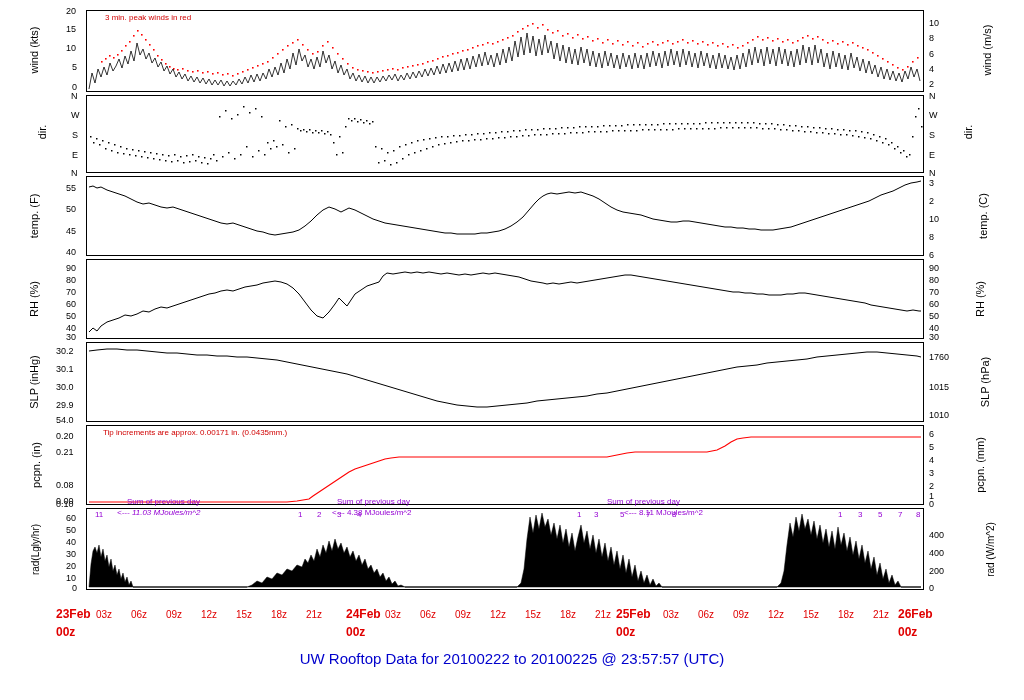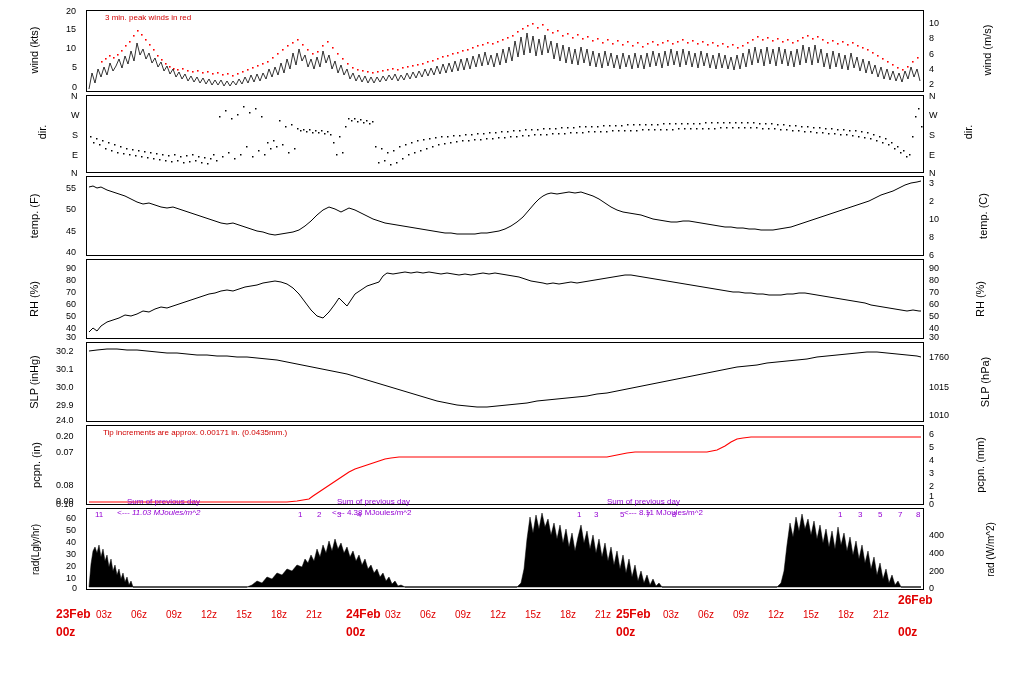--- a/index.html
+++ b/index.html
@@ -552,35 +552,35 @@
     <svg width="836" height="78" viewBox="0 0 836 78" preserveAspectRatio="none">
       <path fill="none" stroke="#000000" stroke-width="1" d="M2,8 L10,7 L20,6 L30,6 L40,7 L50,7 L60,8 L70,9 L80,10 L90,10 L100,11 L110,12 L120,12 L130,13 L140,13 L150,14 L160,14 L170,15 L180,16 L190,17 L200,19 L210,21 L220,23 L230,25 L240,27 L250,29 L260,31 L270,34 L280,37 L290,40 L300,43 L310,46 L320,49 L330,52 L340,55 L350,58 L360,60 L370,62 L380,63 L390,64 L400,64 L410,63 L420,62 L430,61 L440,60 L450,58 L460,57 L470,56 L480,55 L490,54 L500,53 L510,51 L520,50 L530,48 L540,46 L550,44 L560,42 L570,40 L580,38 L590,36 L600,34 L610,32 L620,30 L630,28 L640,26 L650,24 L660,23 L670,22 L680,20 L690,19 L700,18 L710,17 L720,16 L730,14 L740,13 L750,12 L760,11 L770,10 L780,9 L790,9 L800,10 L810,11 L820,12 L830,13 L834,14"></path>
     </svg>
   </div>
   <span class="axis-label rot" style="left:-12px;top:376px;width:92px;text-align:center;">SLP (inHg)</span>
   <span class="axis-label rot" style="left:939px;top:376px;width:92px;text-align:center;">SLP (hPa)</span>
   <span class="tick" style="left:56px;top:346px;">30.2</span>
   <span class="tick" style="left:56px;top:364px;">30.1</span>
   <span class="tick" style="left:56px;top:382px;">30.0</span>
   <span class="tick" style="left:56px;top:400px;">29.9</span>
-  <span class="tick" style="left:56px;top:415px;">24.0</span>
+  <span class="tick" style="left:56px;top:415px;">54.0</span>
   <span class="tick" style="left:929px;top:352px;">1760</span>
   <span class="tick" style="left:929px;top:382px;">1015</span>
   <span class="tick" style="left:929px;top:410px;">1010</span>
 
   <div class="panel" style="left:86px;top:425px;width:838px;height:80px;">
     <svg width="836" height="78" viewBox="0 0 836 78" preserveAspectRatio="none">
       <path fill="none" stroke="#ff0000" stroke-width="1.1" d="M2,76 L200,76 L210,75 L216,74 L222,73 L226,70 L232,66 L238,62 L244,58 L250,54 L256,50 L262,46 L268,43 L274,41 L280,39 L286,37 L292,35 L298,33 L304,32 L312,31 L320,31 L340,31 L380,31 L420,31 L460,31 L500,31 L520,31 L530,29 L540,27 L548,26 L560,26 L600,26 L620,26 L630,24 L638,20 L644,16 L650,13 L656,12 L664,11 L680,11 L700,11 L740,11 L780,11 L820,11 L834,11"></path>
     </svg>
     <span class="note red" style="left:16px;top:2px;">Tip increments are approx. 0.00171 in. (0.0435mm.)</span>
   </div>
   <span class="axis-label rot" style="left:2px;top:459px;width:68px;text-align:center;">pcpn. (in)</span>
   <span class="axis-label rot" style="left:941px;top:459px;width:78px;text-align:center;">pcpn. (mm)</span>
   <span class="tick" style="left:56px;top:431px;">0.20</span>
-  <span class="tick" style="left:56px;top:447px;">0.07</span>
+  <span class="tick" style="left:56px;top:447px;">0.21</span>
   <span class="tick" style="left:56px;top:463px;margin-top:36px;">0.10</span>
   <span class="tick" style="left:56px;top:480px;">0.08</span>
   <span class="tick" style="left:56px;top:496px;">0.00</span>
   <span class="tick" style="left:929px;top:429px;">6</span>
   <span class="tick" style="left:929px;top:442px;">5</span>
   <span class="tick" style="left:929px;top:455px;">4</span>
   <span class="tick" style="left:929px;top:468px;">3</span>
   <span class="tick" style="left:929px;top:481px;">2</span>
   <span class="tick" style="left:929px;top:491px;">1</span>
   <span class="tick" style="left:929px;top:499px;">0</span>
@@ -626,21 +626,21 @@
   <span class="tick" style="left:929px;top:548px;">400</span>
   <span class="tick" style="left:929px;top:566px;">200</span>
   <span class="tick" style="left:929px;top:583px;">0</span>
 
   <span class="xtick big" style="left:56px;top:607px;width:60px;">23Feb</span>
   <span class="xtick big" style="left:56px;top:625px;width:60px;">00z</span>
   <span class="xtick big" style="left:346px;top:607px;width:60px;">24Feb</span>
   <span class="xtick big" style="left:346px;top:625px;width:60px;">00z</span>
   <span class="xtick big" style="left:616px;top:607px;width:60px;">25Feb</span>
   <span class="xtick big" style="left:616px;top:625px;width:60px;">00z</span>
-  <span class="xtick big" style="left:898px;top:593px;width:60px;">26Feb</span>
+  <span class="xtick big" style="left:898px;top:607px;width:60px;">26Feb</span>
   <span class="xtick big" style="left:898px;top:625px;width:60px;">00z</span>
 
   <span class="xtick" style="left:96px;top:609px;width:30px;">03z</span>
   <span class="xtick" style="left:131px;top:609px;width:30px;">06z</span>
   <span class="xtick" style="left:166px;top:609px;width:30px;">09z</span>
   <span class="xtick" style="left:201px;top:609px;width:30px;">12z</span>
   <span class="xtick" style="left:236px;top:609px;width:30px;">15z</span>
   <span class="xtick" style="left:271px;top:609px;width:30px;">18z</span>
   <span class="xtick" style="left:306px;top:609px;width:30px;">21z</span>
   <span class="xtick" style="left:385px;top:609px;width:30px;">03z</span>
@@ -651,13 +651,14 @@
   <span class="xtick" style="left:560px;top:609px;width:30px;">18z</span>
   <span class="xtick" style="left:595px;top:609px;width:30px;">21z</span>
   <span class="xtick" style="left:663px;top:609px;width:30px;">03z</span>
   <span class="xtick" style="left:698px;top:609px;width:30px;">06z</span>
   <span class="xtick" style="left:733px;top:609px;width:30px;">09z</span>
   <span class="xtick" style="left:768px;top:609px;width:30px;">12z</span>
   <span class="xtick" style="left:803px;top:609px;width:30px;">15z</span>
   <span class="xtick" style="left:838px;top:609px;width:30px;">18z</span>
   <span class="xtick" style="left:873px;top:609px;width:30px;">21z</span>
 
+  <div class="caption" style="left:0;top:650px;">UW Rooftop Data for 20100222  to  20100225 @ 23:57:57  (UTC)</div>
 </div>
 
 </body></html>

